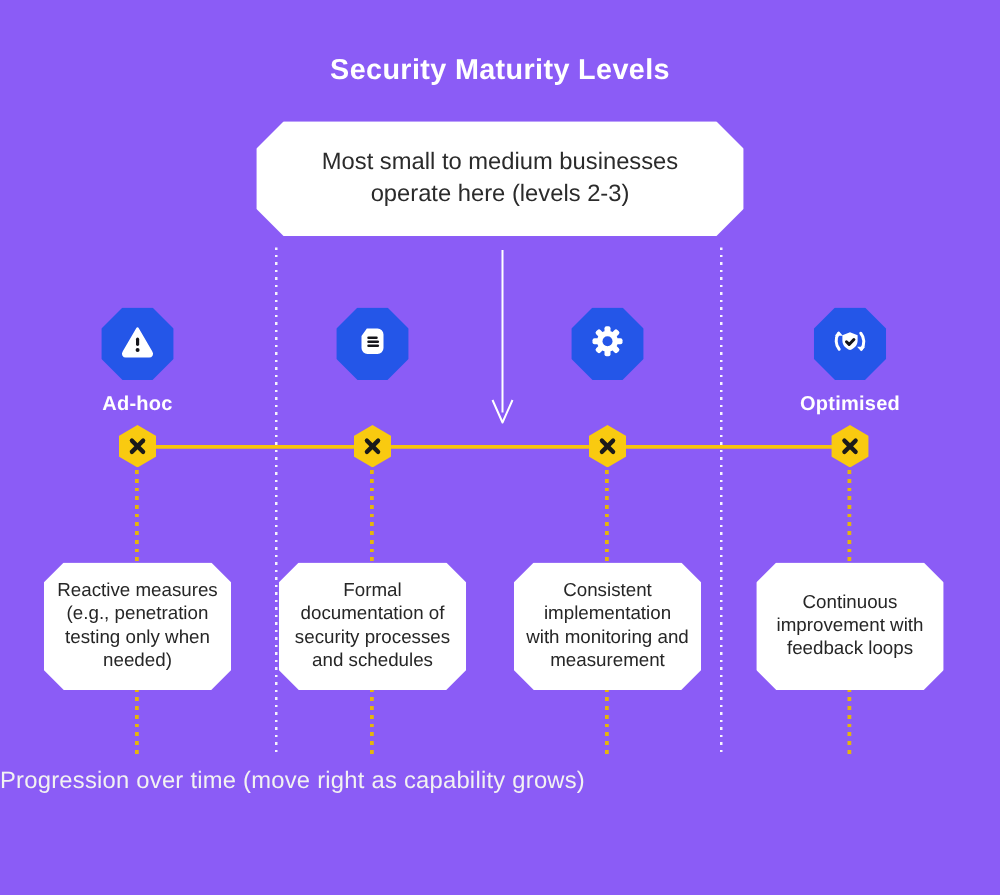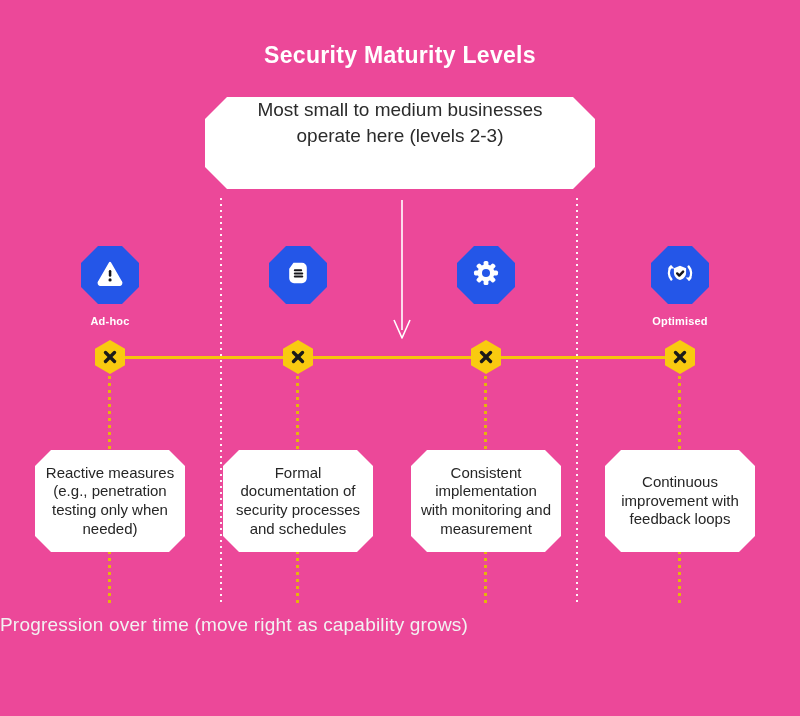--- a/index.html
+++ b/index.html
@@ -1,38 +1,38 @@
 <!DOCTYPE html>
 <html><head>
 <meta charset="utf-8">
 <style>
   html,body{margin:0;padding:0;background:#171717;}
   .canvas{
     position:relative; width:800px; height:716px; margin:0 auto;
-    background:#ec4899; overflow:hidden;
+    background:#8b5cf6; overflow:hidden;
     font-family:"Liberation Sans","DejaVu Sans",sans-serif;
   }
   
   .title{
     position:absolute; top:42px; left:0; width:100%;
     text-align:center; color:#ffffff; font-size:23px; font-weight:700;
     letter-spacing:.3px;
   }
   .caption{
     position:absolute; top:614px; left:0; width:100%;
     color:#f2f2f2; font-size:19px; font-weight:400;
     letter-spacing:.2px;
   }
   
   .callout{
     position:absolute; left:205px; top:97px; width:390px; height:92px;
     background:#ffffff;
     clip-path:polygon(22px 0,calc(100% - 22px) 0,100% 22px,100% calc(100% - 22px),
                       calc(100% - 22px) 100%,22px 100%,0 calc(100% - 22px),0 22px);
-    display:flex; justify-content:center;
+    display:flex; align-items:center; justify-content:center;
   }
   .callout-text{
     width:330px; text-align:center; color:#2b2b2b; font-size:19px; line-height:1.35;
   }
   .down-arrow{position:absolute; left:391px; top:198px;}
   
   .dots-white{
     position:absolute; top:198px; width:2px; height:404px;
     background:repeating-linear-gradient(to bottom,rgba(255,255,255,.92) 0 2px,transparent 2px 6px);
   }
@@ -42,21 +42,21 @@
     background:repeating-linear-gradient(to bottom,#e5b60a 0 3px,transparent 3px 7px);
   }
   
   .octagon{
     position:absolute; top:246px; width:58px; height:58px; background:#2456e8;
     clip-path:polygon(29.3% 0,70.7% 0,100% 29.3%,100% 70.7%,70.7% 100%,29.3% 100%,0 70.7%,0 29.3%);
     display:flex; align-items:center; justify-content:center;
   }
   .stage-label{
     position:absolute; top:315px; width:160px; text-align:center;
-    color:#ffffff; font-size:11px; font-weight:700; letter-spacing:.2px;
+    color:#ffffff; font-size:16px; font-weight:700; letter-spacing:.2px;
   }
   
   .timeline{
     position:absolute; left:110px; top:356px; width:570px; height:3px;
     background:#f6c50c; border-radius:2px;
   }
   .hex{
     position:absolute; top:340px; width:30px; height:34px; background:#f9ca10; z-index:2;
     clip-path:polygon(50% 0,100% 26%,100% 74%,50% 100%,0 74%,0 26%);
     display:flex; align-items:center; justify-content:center;

